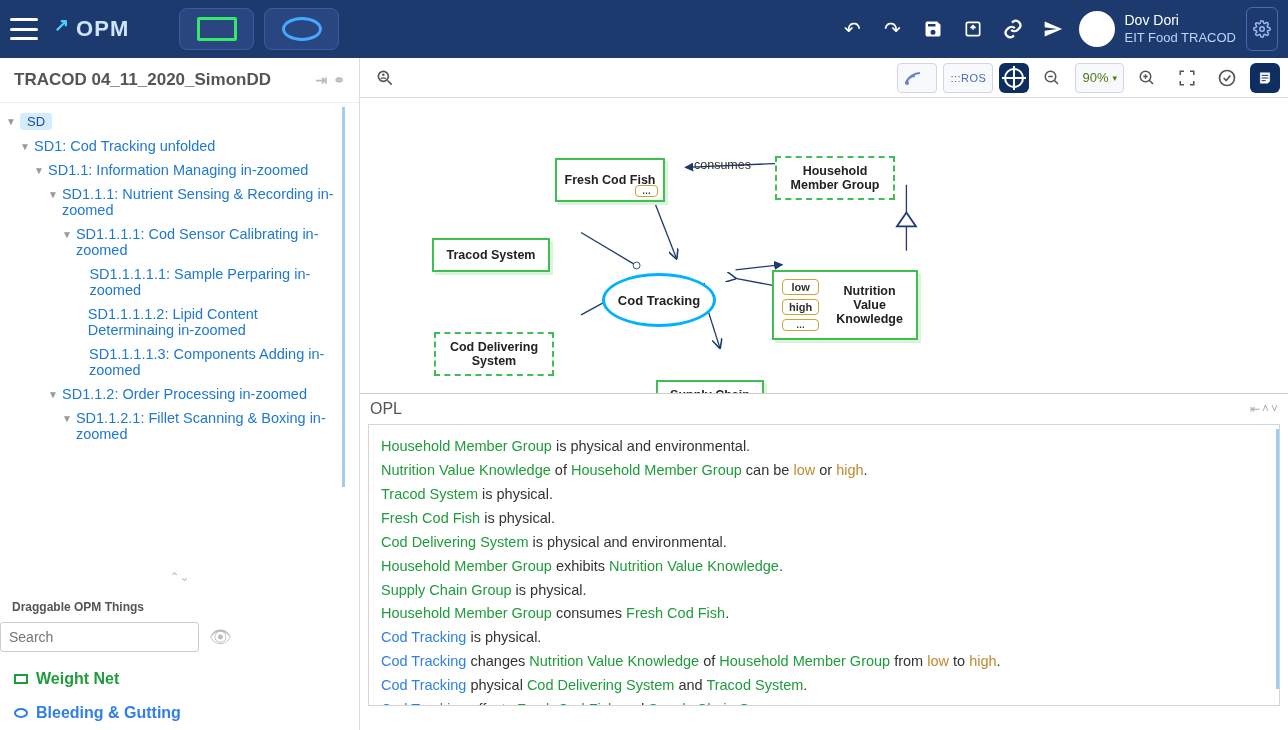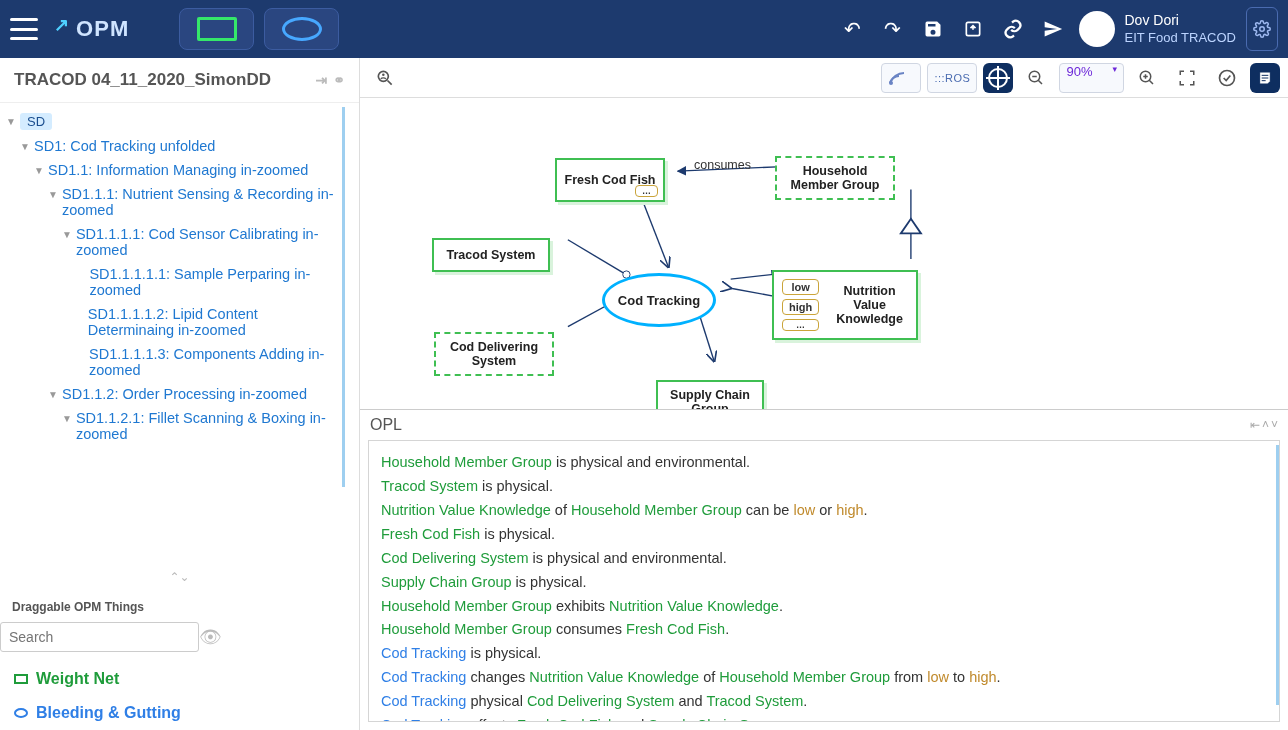--- a/index.html
+++ b/index.html
@@ -45,51 +45,51 @@
   .tree .sd-chip{background:#d4ecff;color:#1a4e8f;padding:1px 7px;border-radius:3px;font-size:13px}
   .tree .l1{padding-left:4px}
   .tree .l2{padding-left:18px}
   .tree .l3{padding-left:32px}
   .tree .l4{padding-left:46px}
   .tree .l5{padding-left:60px}
   .tree .l6{padding-left:74px}
   .pos-bar{border-left:3px solid #9ecff0;position:absolute;right:14px;top:4px;height:380px}
   .resizer{height:18px;display:flex;align-items:center;justify-content:center;color:#bbb;font-size:12px;cursor:row-resize}
   .panel2{padding:14px 12px 8px 12px;color:#555;font-weight:bold;font-size:12px}
-  .search-row{display:flex;align-items:center;padding:0 12px 10px 0}
+  .search-row{display:flex;align-items:center;gap:10px;padding:0 12px 10px 0}
   .search-row input{flex:0 0 170px;padding:6px 8px;font-size:14px;border:1px solid #ccc;border-radius:3px;color:#555}
   .eye{color:#bbb;font-size:18px}
   .thing{padding:8px 14px;font-size:16px;color:var(--green);font-weight:bold;display:flex;align-items:center;gap:8px;cursor:grab}
   .thing .obj{width:14px;height:10px;border:2px solid var(--green);display:inline-block}
   .thing .proc{width:14px;height:10px;border:2px solid #2f7fe6;border-radius:50%;display:inline-block}
   .thing.blue{color:#2f7fe6}
 
   
   .canvas-col{flex:1;display:flex;flex-direction:column;min-width:0}
   .toolbar{height:40px;border-bottom:1px solid #ddd;display:flex;align-items:center;padding:0 8px;gap:4px;background:#fff}
   .tool{width:34px;height:30px;border:1px solid transparent;border-radius:4px;display:flex;align-items:center;justify-content:center;color:#555;font-size:15px;cursor:pointer}
   .tool.box{border:1px solid #d0d6e2;background:#f7f9fd;padding:0 6px;width:auto;font-size:12px}
   .tool.ros{font-size:11px;letter-spacing:.5px;color:#4a6bb0}
-  .zoom{display:flex;border:1px solid #d0d6e2;border-radius:4px;height:30px;padding:0 6px;font-size:13px;color:#6d28d9;gap:20px;background:#f7f9fd;cursor:pointer}
+  .zoom{display:flex;align-items:center;border:1px solid #d0d6e2;border-radius:4px;height:30px;padding:0 6px;font-size:13px;color:#4d7c0f;gap:4px;background:#f7f9fd;cursor:pointer}
   .t-right{margin-left:auto;display:flex;align-items:center;gap:6px}
   .dark-circle{width:30px;height:30px;border-radius:6px;background:#0e2e60;display:flex;align-items:center;justify-content:center;color:#fff}
   .dark-sq{width:30px;height:30px;border-radius:6px;background:#0e2e60;color:#fff;display:flex;align-items:center;justify-content:center}
 
   .diagram{flex:1;position:relative;background:#fff;overflow:hidden}
   svg.diagram-svg{position:absolute;inset:0;width:100%;height:100%}
   .obj-box{position:absolute;border:2px solid var(--box-border-green);background:#fff;box-shadow:3px 3px 0 #d9f3dc;font-size:12.5px;font-weight:bold;color:#222;display:flex;align-items:center;justify-content:center;text-align:center;padding:4px}
   .obj-box.dashed{border-style:dashed;box-shadow:none}
   .substate{border:1.5px solid #caa43a;border-radius:4px;padding:1px 6px;font-size:11px;color:#333;background:#fff}
   .proc-ellipse{position:absolute;border:3px solid var(--lightblue);border-radius:50%;background:#fff;display:flex;align-items:center;justify-content:center;font-size:13px;font-weight:bold;color:#222}
   .edge-label{position:absolute;font-size:12.5px;color:#333}
 
   
   .opl-header{display:flex;align-items:center;border-top:1px solid #ccc;padding:6px 10px 2px 10px;font-weight:normal;color:#555;font-size:16px}
   .opl-header .ctrl{margin-left:auto;display:flex;gap:2px;color:#aaa;font-size:12px}
-  .opl-body{border:1px solid #d5d5d5;margin:4px 8px 8px 8px;padding:10px 12px;height:282px;overflow:auto;font-size:14.5px;line-height:1.65;color:#333;position:relative}
+  .opl-body{border:1px solid #d5d5d5;margin:4px 8px 24px 8px;padding:10px 12px;height:282px;overflow:auto;font-size:14.5px;line-height:1.65;color:#333;position:relative}
   .opl-body .o{color:var(--green)} 
   .opl-body .p{color:#2f7fe6}
   .opl-body .s{color:#c08a2c}
   .opl-bar{border-right:3px solid #9ecff0;position:absolute;right:0;top:4px;height:260px}
 
   
   .cross{position:relative;width:20px;height:20px;border:2px solid #fff;border-radius:50%}
   .cross::before,.cross::after{content:"";position:absolute;background:#fff}
   .cross::before{left:50%;top:-4px;bottom:-4px;width:2px;margin-left:-1px}
   .cross::after{top:50%;left:-4px;right:-4px;height:2px;margin-top:-1px}
@@ -351,26 +351,26 @@
       <span>OPL</span>
       <span class="ctrl">
         <span>⇤</span>
         <span>˄</span>
         <span>˅</span>
       </span>
     </div>
     <div class="opl-body" id="opl-body">
       <div class="opl-bar"></div>
     <div><span class="o">Household Member Group</span><span> is physical and environmental.</span></div>
+        <div><span class="o">Nutrition Value Knowledge</span><span> of </span><span class="o">Household Member Group</span><span> can be </span><span class="s">low</span><span> or </span><span class="s">high</span><span>.</span></div>
         <div><span class="o">Tracod System</span><span> is physical.</span></div>
-        <div><span class="o">Nutrition Value Knowledge</span><span> of </span><span class="o">Household Member Group</span><span> can be </span><span class="s">low</span><span> or </span><span class="s">high</span><span>.</span></div>
         <div><span class="o">Fresh Cod Fish</span><span> is physical.</span></div>
         <div><span class="o">Cod Delivering System</span><span> is physical and environmental.</span></div>
+        <div><span class="o">Household Member Group</span><span> exhibits </span><span class="o">Nutrition Value Knowledge</span><span>.</span></div>
         <div><span class="o">Supply Chain Group</span><span> is physical.</span></div>
-        <div><span class="o">Household Member Group</span><span> exhibits </span><span class="o">Nutrition Value Knowledge</span><span>.</span></div>
         <div><span class="o">Household Member Group</span><span> consumes </span><span class="o">Fresh Cod Fish</span><span>.</span></div>
         <div><span class="p">Cod Tracking</span><span> is physical.</span></div>
         <div><span class="p">Cod Tracking</span><span> changes </span><span class="o">Nutrition Value Knowledge</span><span> of </span><span class="o">Household Member Group</span><span> from </span><span class="s">low</span><span> to </span><span class="s">high</span><span>.</span></div>
         <div><span class="p">Cod Tracking</span><span> physical </span><span class="o">Cod Delivering System</span><span> and </span><span class="o">Tracod System</span><span>.</span></div>
         <div><span class="p">Cod Tracking</span><span> affects </span><span class="o">Fresh Cod Fish</span><span> and </span><span class="o">Supply Chain Group</span><span>.</span></div>
       </div>
   </div>
 </div>
 
 </body></html>

